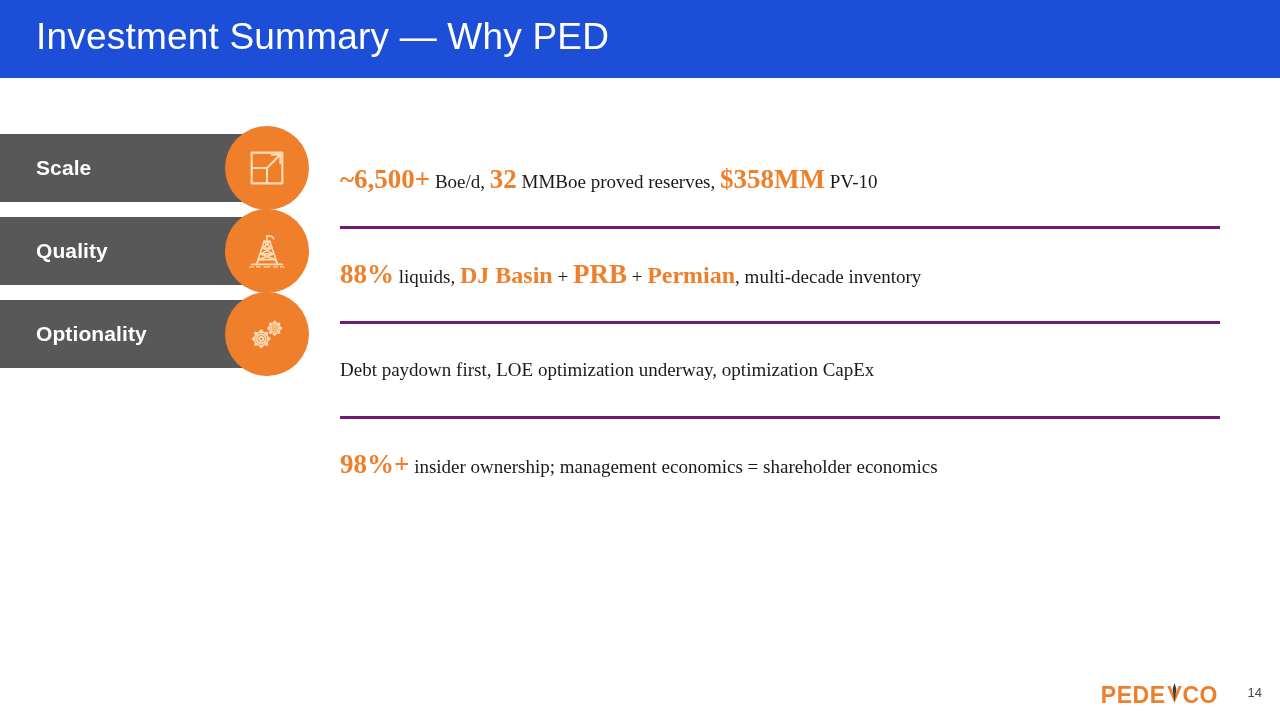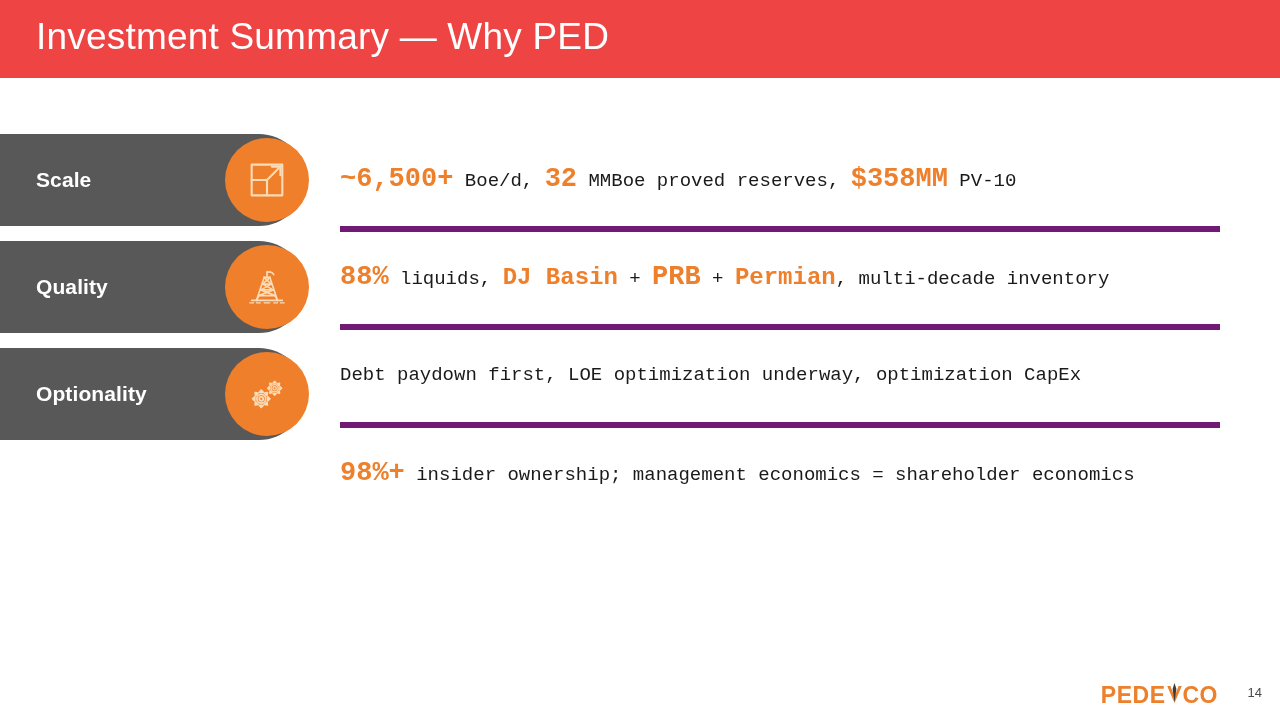--- a/index.html
+++ b/index.html
@@ -14,21 +14,21 @@
     font-family: "Liberation Sans", sans-serif;
     position: relative;
   }
 
   
   #slide-header {
     position: absolute;
     left: 0; top: 0;
     width: 1280px;
     height: 78px;
-    background: #ef4444;
+    background: #1d4ed8;
   }
   #slide-title {
     position: absolute;
     left: 36px;
     top: 16px;
     font-size: 37px;
     font-weight: 400;
     color: #FFFFFF;
     letter-spacing: 0.2px;
     white-space: nowrap;
@@ -38,21 +38,21 @@
   
   #pill-column {
     position: absolute;
     left: 0;
     top: 134px;
     width: 308px;
   }
   .pill {
     position: relative;
     width: 305px;
-    height: 92px;
+    height: 68px;
     margin-bottom: 15px;
     background: #585858;
     border-top-right-radius: 46px;
     border-bottom-right-radius: 46px;
   }
   .pill-label {
     position: absolute;
     left: 36px;
     top: 50%;
     transform: translateY(-50%);
@@ -88,27 +88,27 @@
     top: 134px;
     width: 880px;
   }
   .content-row {
     position: relative;
     height: 92px;
     display: flex;
     align-items: center;
   }
   .content-row + .content-row {
-    border-top: 6px solid #701a75;
+    border-top: 3px solid #701a75;
   }
   .row-text {
     font-size: 19px;
     color: #1A1A1A;
     line-height: 1.25;
-    font-family: Liberation Mono, monospace;
+    font-family: Liberation Serif, serif;
   }
   .hl {
     color: #EE7F2B;
     font-weight: bold;
     font-size: 27px;
   }
   .hl-sm {
     color: #EE7F2B;
     font-weight: bold;
     font-size: 24px;

